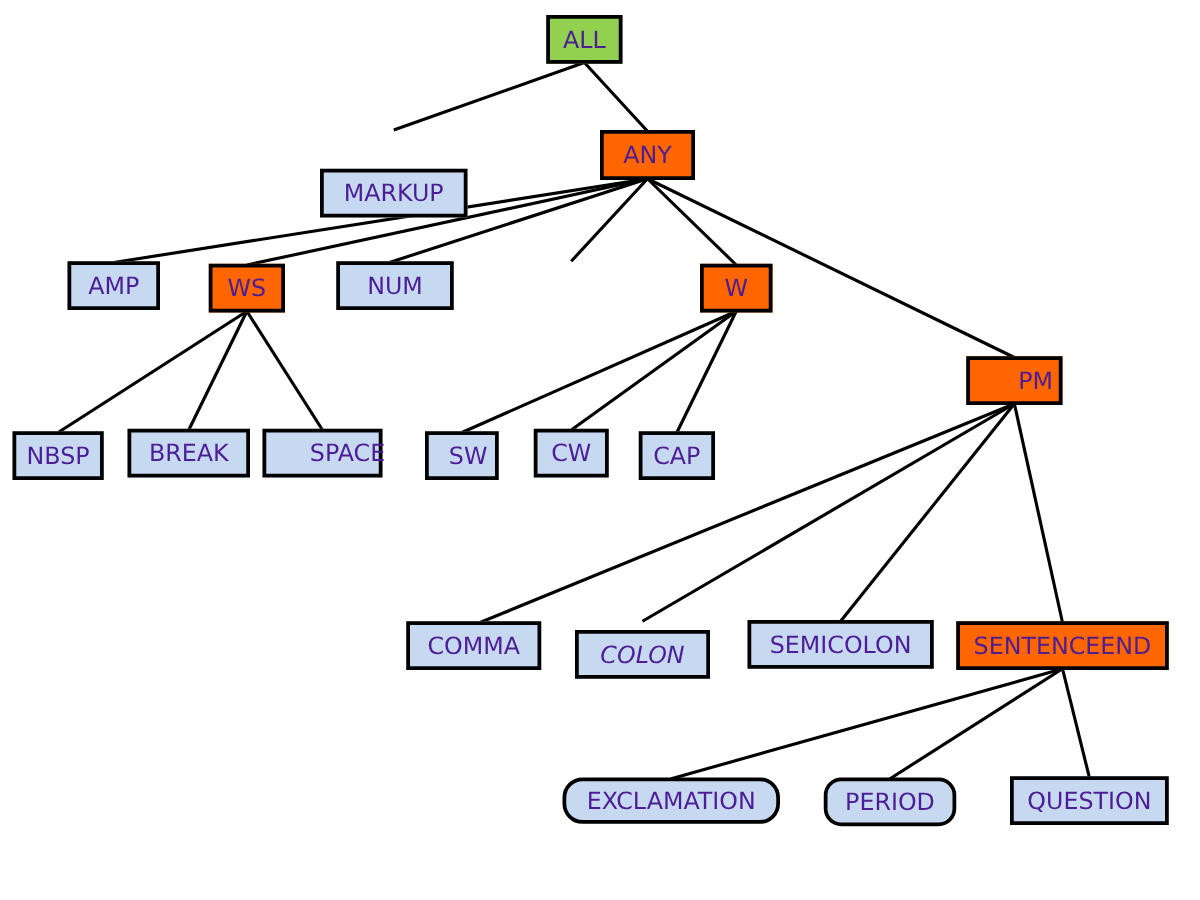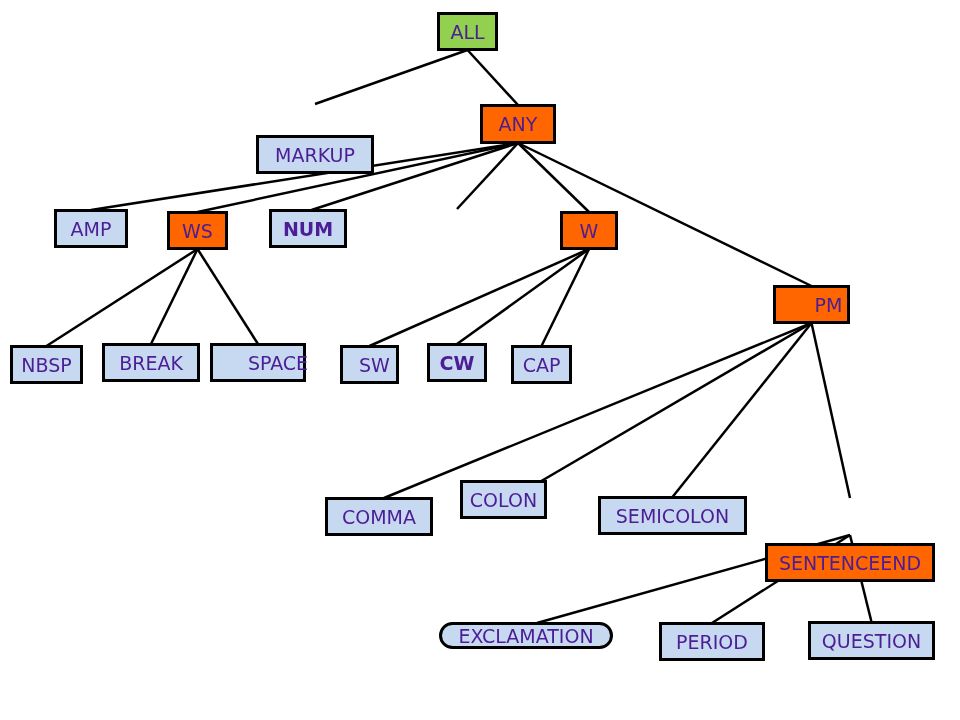--- a/index.html
+++ b/index.html
@@ -40,29 +40,29 @@
       <line x1="850" y1="535" x2="537" y2="623" stroke="#000000" stroke-width="2.5"></line>
       <line x1="850" y1="535" x2="712" y2="623" stroke="#000000" stroke-width="2.5"></line>
       <line x1="850" y1="535" x2="871.5" y2="622" stroke="#000000" stroke-width="2.5"></line>
     </svg>
 
   <div class="node" style="left: 437px; top: 12px; width: 61px; height: 39px; background: rgb(146, 208, 80); border-color: rgb(0, 0, 0);">ALL</div>
   <div class="node" style="left: 256px; top: 103px; width: 118px; height: 39px; background: rgb(198, 217, 241); border-color: rgb(0, 0, 0); margin-top: 32px;">MARKUP</div>
   <div class="node" style="left: 480px; top: 104px; width: 76px; height: 40px; background: rgb(255, 102, 0); border-color: rgb(0, 0, 0);">ANY</div>
   <div class="node" style="left: 54px; top: 209px; width: 74px; height: 39px; background: rgb(198, 217, 241); border-color: rgb(0, 0, 0);">AMP</div>
   <div class="node" style="left: 167px; top: 211px; width: 61px; height: 39px; background: rgb(255, 102, 0); border-color: rgb(0, 0, 0);">WS</div>
-  <div class="node" style="left: 269px; top: 209px; width: 78px; height: 39px; background: rgb(198, 217, 241); border-color: rgb(0, 0, 0); font-weight: bold;">NUM</div>
+  <div class="node" style="left: 269px; top: 209px; width: 94px; height: 39px; background: rgb(198, 217, 241); border-color: rgb(0, 0, 0);">NUM</div>
   <div class="node" style="left: 560px; top: 211px; width: 58px; height: 39px; background: rgb(255, 102, 0); border-color: rgb(0, 0, 0);">W</div>
   <div class="node" style="left: 773px; top: 285px; width: 77px; height: 39px; background: rgb(255, 102, 0); border-color: rgb(0, 0, 0); padding-left: 34px;">PM</div>
   <div class="node" style="left: 10px; top: 345px; width: 73px; height: 39px; background: rgb(198, 217, 241); border-color: rgb(0, 0, 0);">NBSP</div>
   <div class="node" style="left: 102px; top: 343px; width: 98px; height: 39px; background: rgb(198, 217, 241); border-color: rgb(0, 0, 0);">BREAK</div>
   <div class="node" style="left: 210px; top: 343px; width: 96px; height: 39px; background: rgb(198, 217, 241); border-color: rgb(0, 0, 0); padding-left: 40px;">SPACE</div>
   <div class="node" style="left: 340px; top: 345px; width: 59px; height: 39px; background: rgb(198, 217, 241); border-color: rgb(0, 0, 0); padding-left: 10px;">SW</div>
-  <div class="node" style="left: 427px; top: 343px; width: 60px; height: 39px; background: rgb(198, 217, 241); border-color: rgb(0, 0, 0); font-weight: bold;">CW</div>
+  <div class="node" style="left: 427px; top: 343px; width: 60px; height: 39px; background: rgb(198, 217, 241); border-color: rgb(0, 0, 0);">CW</div>
   <div class="node" style="left: 511px; top: 345px; width: 61px; height: 39px; background: rgb(198, 217, 241); border-color: rgb(0, 0, 0);">CAP</div>
   <div class="node" style="left: 325px; top: 497px; width: 108px; height: 39px; background: rgb(198, 217, 241); border-color: rgb(0, 0, 0);">COMMA</div>
-  <div class="node" style="left: 460px; top: 480px; width: 87px; height: 39px; background: rgb(198, 217, 241); border-color: rgb(0, 0, 0);">COLON</div>
+  <div class="node" style="left: 460px; top: 504px; width: 108px; height: 39px; background: rgb(198, 217, 241); border-color: rgb(0, 0, 0); font-style: italic;">COLON</div>
   <div class="node" style="left: 598px; top: 496px; width: 149px; height: 39px; background: rgb(198, 217, 241); border-color: rgb(0, 0, 0);">SEMICOLON</div>
-  <div class="node" style="left: 765px; top: 497px; width: 170px; height: 39px; background: rgb(255, 102, 0); border-color: rgb(0, 0, 0); margin-top: 46px;">SENTENCEEND</div>
-  <div class="node" style="left: 439px; top: 622px; width: 174px; height: 27px; background: rgb(198, 217, 241); border-color: rgb(0, 0, 0); border-radius: 16px;">EXCLAMATION</div>
-  <div class="node" style="left: 659px; top: 622px; width: 106px; height: 39px; background: rgb(198, 217, 241); border-color: rgb(0, 0, 0);">PERIOD</div>
+  <div class="node" style="left: 765px; top: 497px; width: 170px; height: 39px; background: rgb(255, 102, 0); border-color: rgb(0, 0, 0);">SENTENCEEND</div>
+  <div class="node" style="left: 450px; top: 622px; width: 174px; height: 37px; background: rgb(198, 217, 241); border-color: rgb(0, 0, 0); border-radius: 16px;">EXCLAMATION</div>
+  <div class="node" style="left: 659px; top: 622px; width: 106px; height: 39px; background: rgb(198, 217, 241); border-color: rgb(0, 0, 0); border-radius: 14px;">PERIOD</div>
   <div class="node" style="left: 808px; top: 621px; width: 127px; height: 39px; background: rgb(198, 217, 241); border-color: rgb(0, 0, 0);">QUESTION</div>
 </div>
 
 </body></html>

